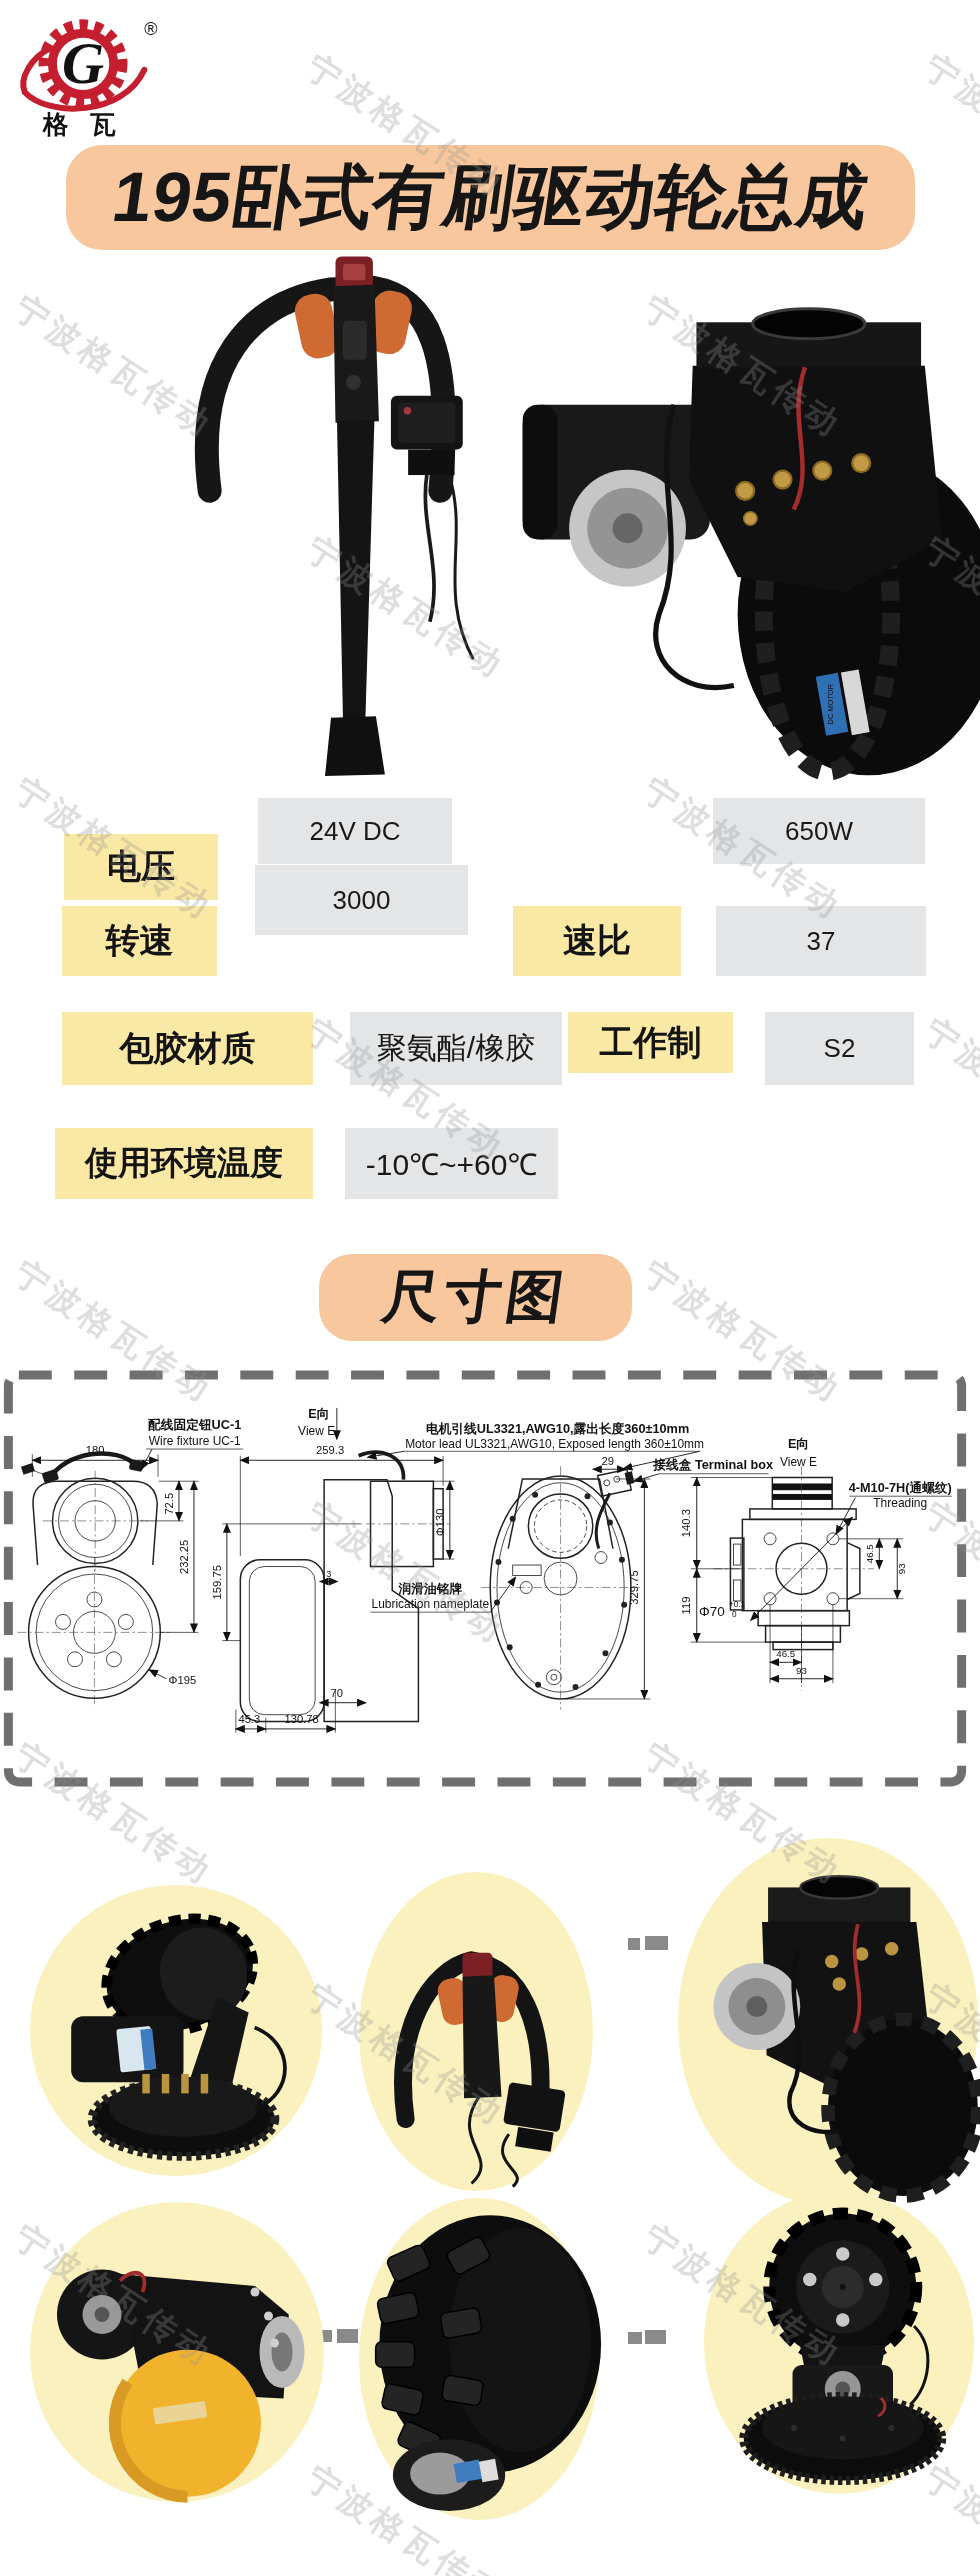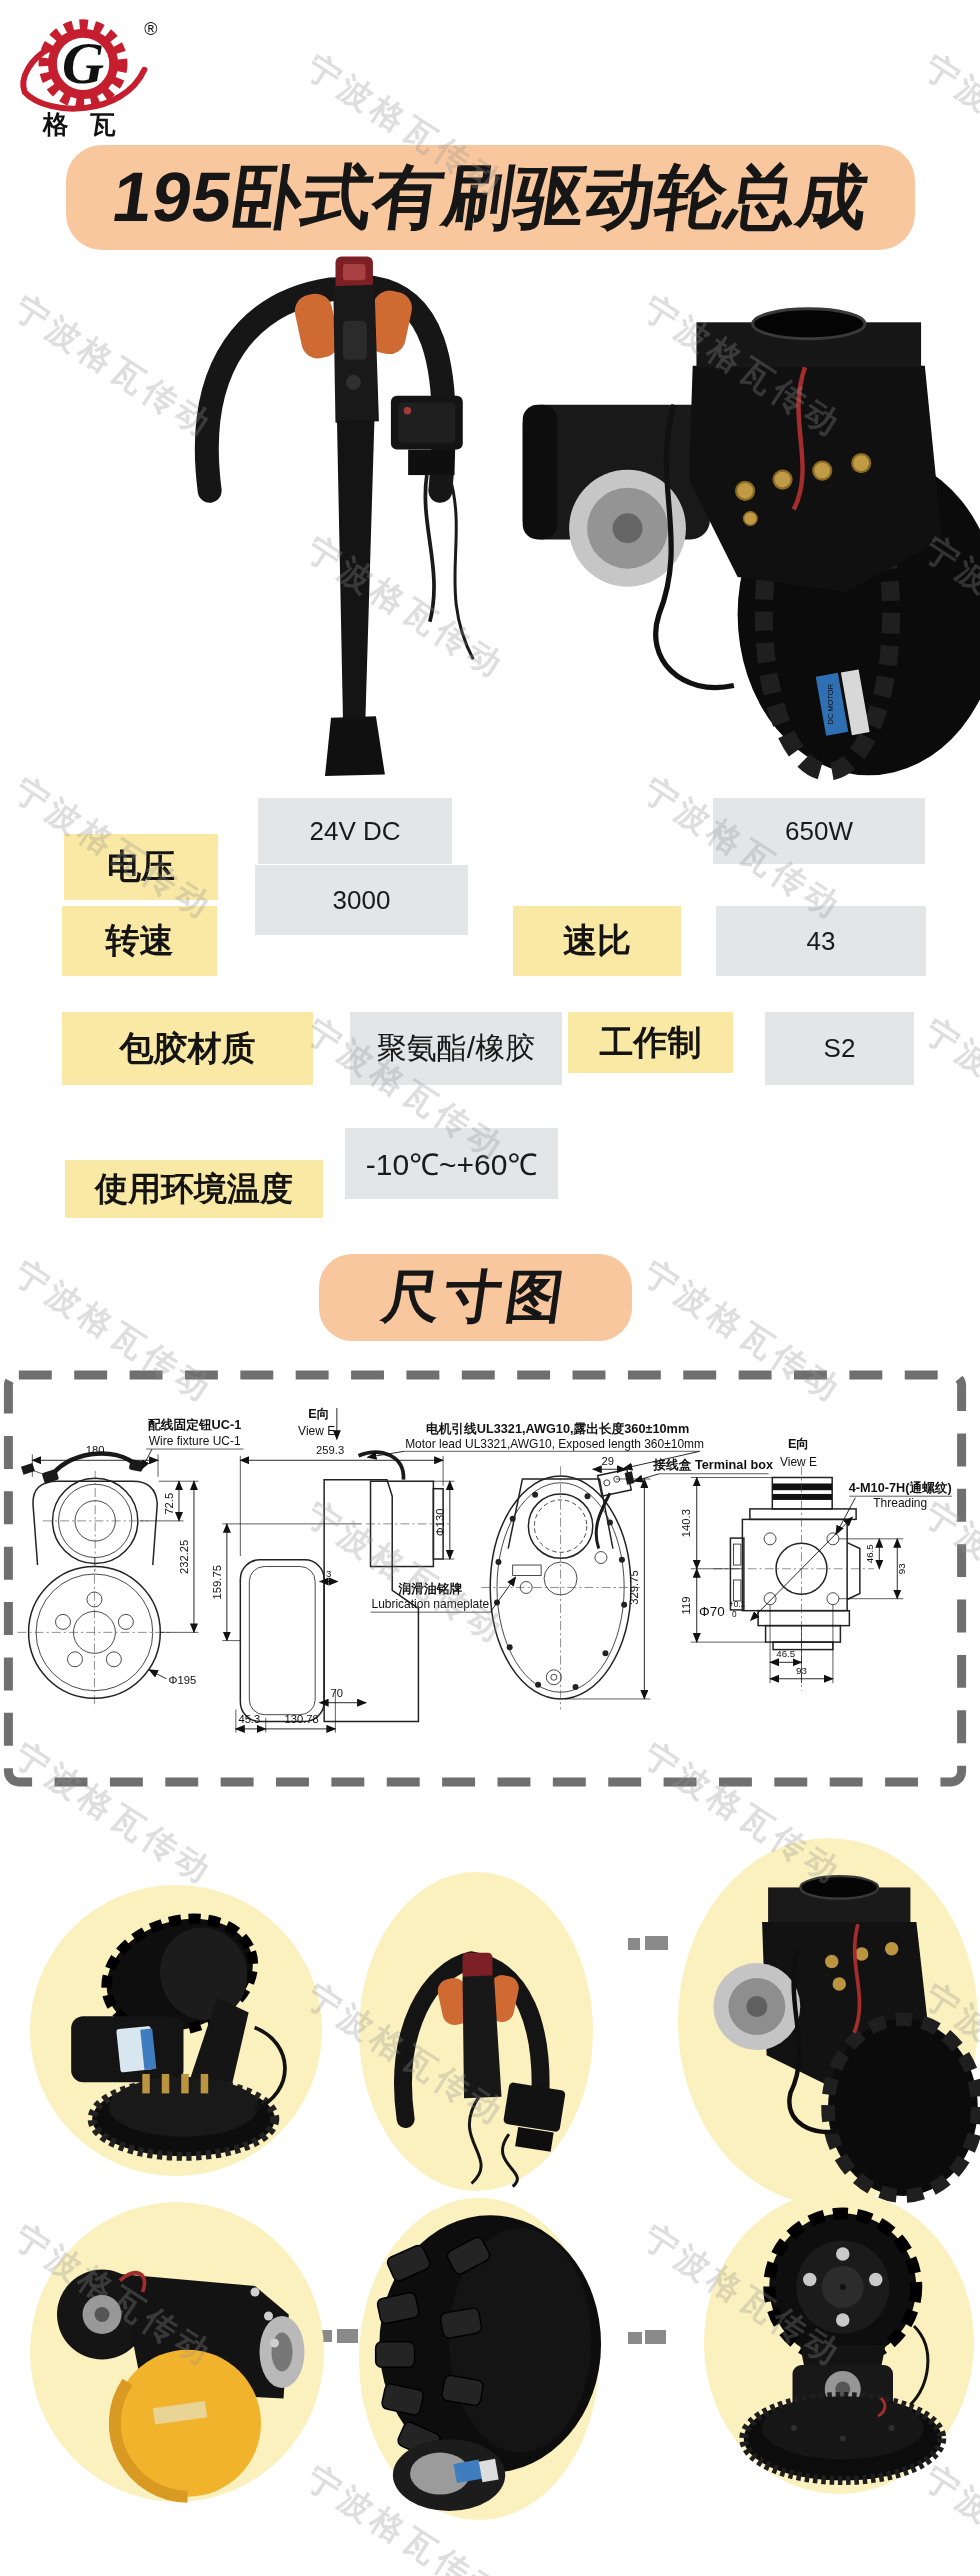--- a/index.html
+++ b/index.html
@@ -129,28 +129,28 @@
     </g>
   </svg>
 
   <div class="abs spec-label" style="left:64px;top:834px;width:154px;height:66px;">电压</div>
   <div class="abs spec-value" style="left:258px;top:798px;width:194px;height:66px;">24V DC</div>
   <div class="abs spec-value" style="left:713px;top:798px;width:212px;height:66px;">650W</div>
 
   <div class="abs spec-label" style="left:62px;top:906px;width:155px;height:70px;">转速</div>
   <div class="abs spec-value" style="left:255px;top:865px;width:213px;height:70px;">3000</div>
   <div class="abs spec-label" style="left:513px;top:906px;width:168px;height:70px;">速比</div>
-  <div class="abs spec-value" style="left:716px;top:906px;width:210px;height:70px;">43</div>
+  <div class="abs spec-value" style="left:716px;top:906px;width:210px;height:70px;">37</div>
 
   <div class="abs spec-label" style="left:62px;top:1012px;width:251px;height:73px;">包胶材质</div>
   <div class="abs spec-value" style="left:350px;top:1012px;width:212px;height:73px;font-size:30px;">聚氨酯/橡胶</div>
   <div class="abs spec-label" style="left:568px;top:1012px;width:165px;height:61px;">工作制</div>
   <div class="abs spec-value" style="left:765px;top:1012px;width:149px;height:73px;">S2</div>
 
-  <div class="abs spec-label" style="left:55px;top:1160px;width:258px;height:58px;font-size:33px;margin-left:10px;">使用环境温度</div>
+  <div class="abs spec-label" style="left:55px;top:1128px;width:258px;height:71px;font-size:33px;">使用环境温度</div>
   <div class="abs spec-value" style="left:345px;top:1128px;width:213px;height:71px;font-size:30px;">-10℃~+60℃</div>
 
   <div class="abs badge">
     <span>尺寸图</span>
   </div>
 
   <svg class="abs" style="left:1.5px;top:1369px;z-index:2;" width="966" height="419" viewBox="0 0 1290 560">
     <defs>
       <marker id="ar" orient="auto-start-reverse" markerWidth="11" markerHeight="9" refX="10" refY="4.5">
         <path d="M0,0 L11,4.5 L0,9 z" fill="#111"></path>

